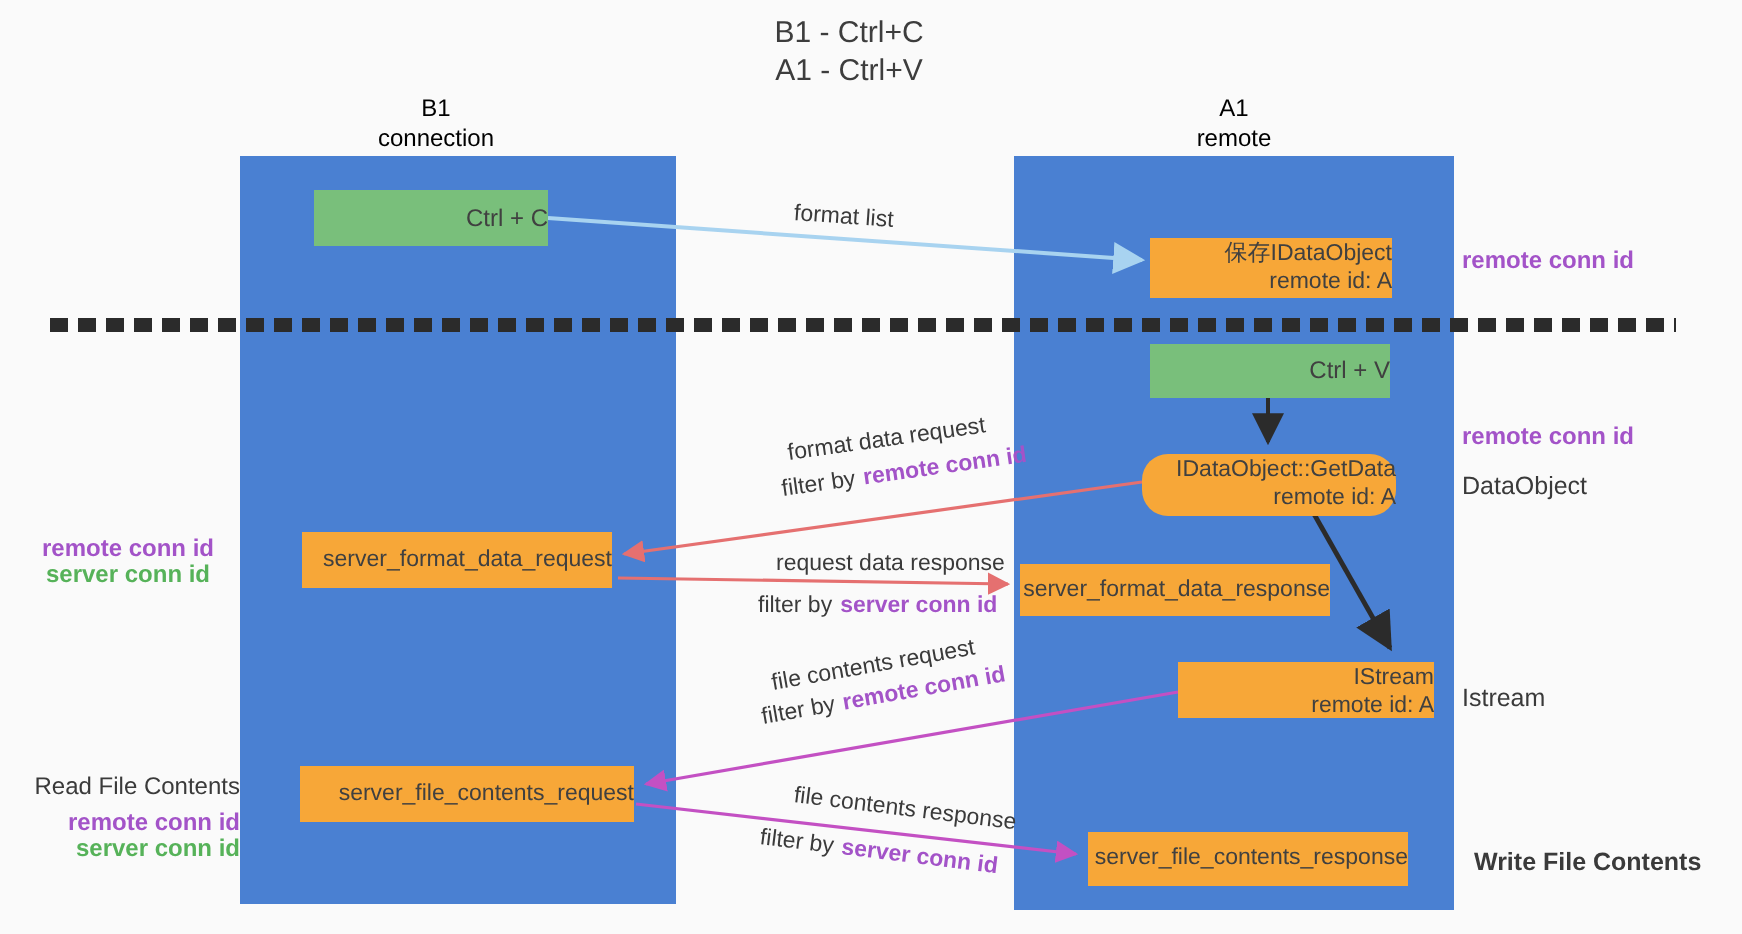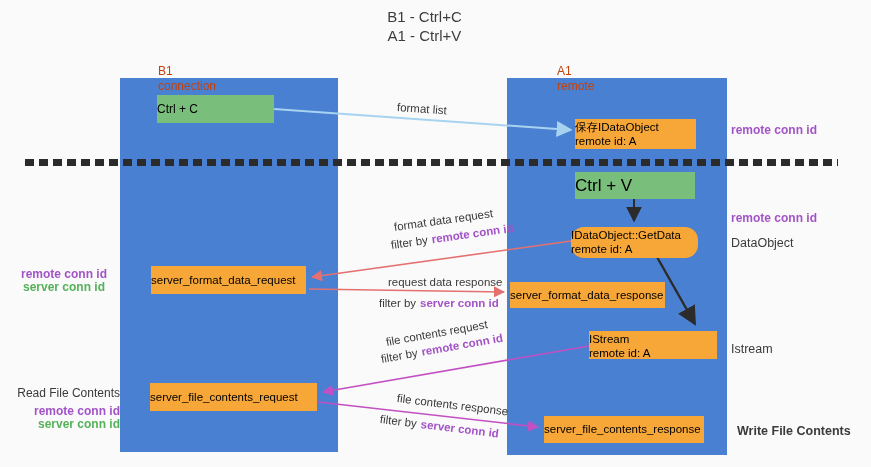--- a/index.html
+++ b/index.html
@@ -9,34 +9,34 @@
     --text-dark:#3a3a3a; --background:#fafafa;
   }
   *{margin:0;padding:0;box-sizing:border-box;}
   body{font-family:"Liberation Sans",sans-serif;background:var(--background);}
   .canvas{position:relative;width:871px;height:467px;background:var(--background);overflow:hidden;}
   .lane{position:absolute;background:var(--lane-blue);z-index:1;}
   #lane-b1{left:120px;top:78px;width:218px;height:374px;}
   #lane-a1{left:507px;top:78px;width:220px;height:377px;}
   .title{position:absolute;left:312px;top:7px;width:225px;text-align:center;
          font-size:15px;line-height:19px;color:#3d3d3d;z-index:5;}
-  .lane-hdr{position:absolute;top:64px;width:120px;font-size:12px;
-            line-height:15px;color:#c2410c;z-index:5;}
+  .lane-hdr{position:absolute;top:47px;width:120px;text-align:center;font-size:12px;
+            line-height:15px;color:#000000;z-index:5;}
   #hdr-b1{left:158px;} #hdr-a1{left:557px;}
   .arrows{position:absolute;left:0;top:0;z-index:2;pointer-events:none;}
   .dashed-sep{position:absolute;left:25px;top:159px;width:813px;height:7px;z-index:3;
     background:repeating-linear-gradient(90deg,var(--arrow-black) 0 9px,transparent 9px 14px);}
-  .box{position:absolute;z-index:4;color:#000000;text-align:left;white-space:nowrap;}
+  .box{position:absolute;z-index:4;color:#404040;text-align:right;white-space:nowrap;}
   .green{background:var(--box-green);}
   .orange{background:var(--box-orange);}
   .one{font-size:11.5px;}
   .two{font-size:11.5px;line-height:14px;padding-top:1px;}
   #bx-ctrl-c{left:157px;top:95px;width:117px;height:28px;line-height:28px;font-size:12px;}
   #bx-save{left:575px;top:119px;width:121px;height:30px;}
-  #bx-ctrl-v{left:575px;top:172px;width:120px;height:27px;line-height:27px;font-size:17px;}
+  #bx-ctrl-v{left:575px;top:172px;width:120px;height:27px;line-height:27px;font-size:12px;}
   #bx-getdata{left:571px;top:227px;width:127px;height:31px;border-radius:13px;}
   #bx-fmt-req{left:151px;top:266px;width:155px;height:28px;line-height:28px;}
   #bx-fmt-res{left:510px;top:282px;width:155px;height:26px;line-height:26px;}
   #bx-istream{left:589px;top:331px;width:128px;height:28px;}
   #bx-file-req{left:150px;top:383px;width:167px;height:28px;line-height:28px;}
   #bx-file-res{left:544px;top:416px;width:160px;height:27px;line-height:27px;}
   .flabel{position:absolute;z-index:5;font-size:11.5px;color:var(--text-dark);
           white-space:nowrap;transform-origin:left center;}
   .key{font-weight:bold;color:var(--text-purple);margin-left:4px;}
   #fl-list{left:397px;top:101px;transform:rotate(4deg);}

